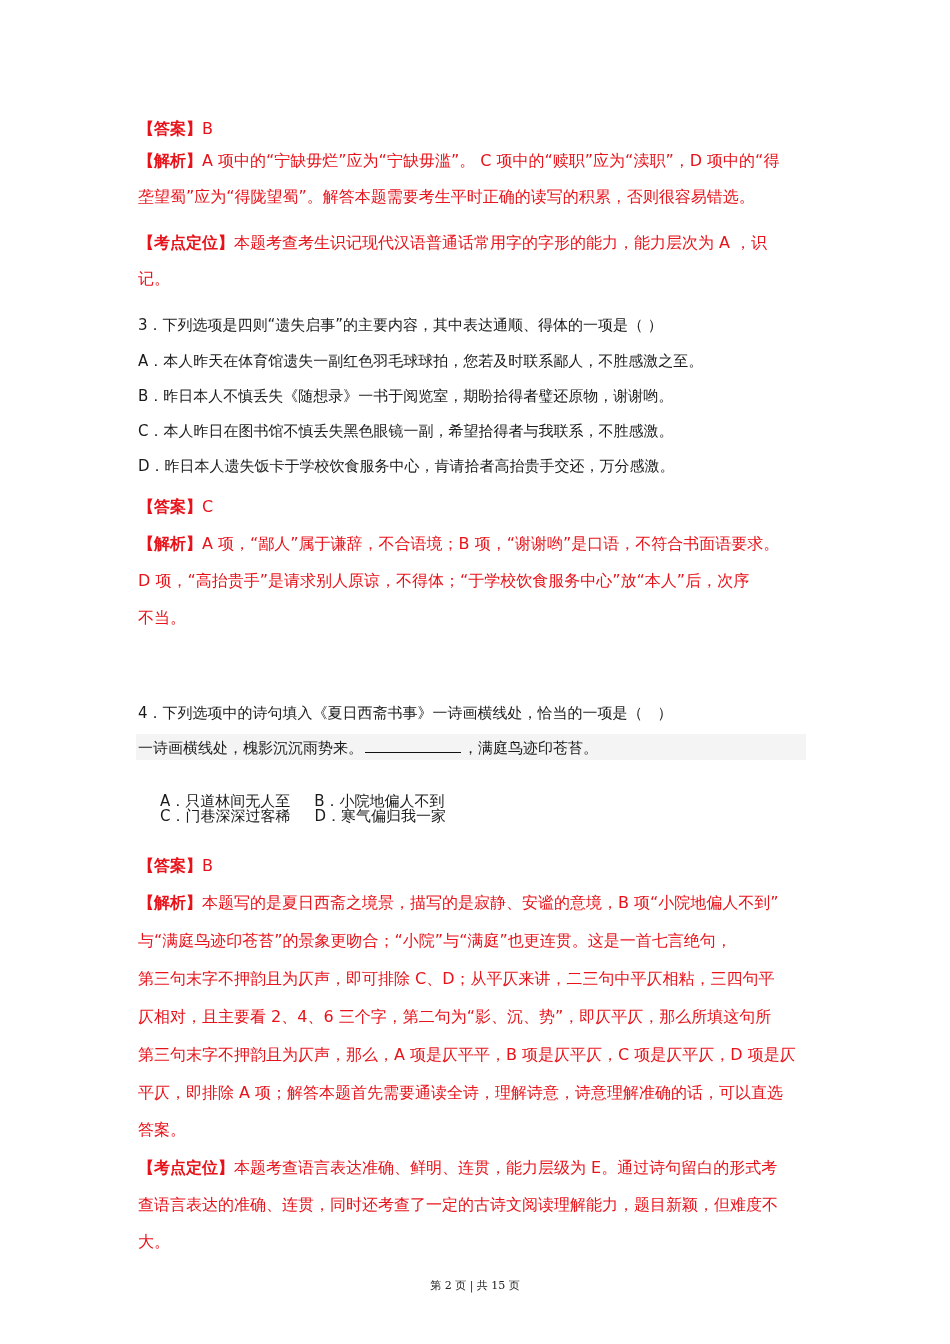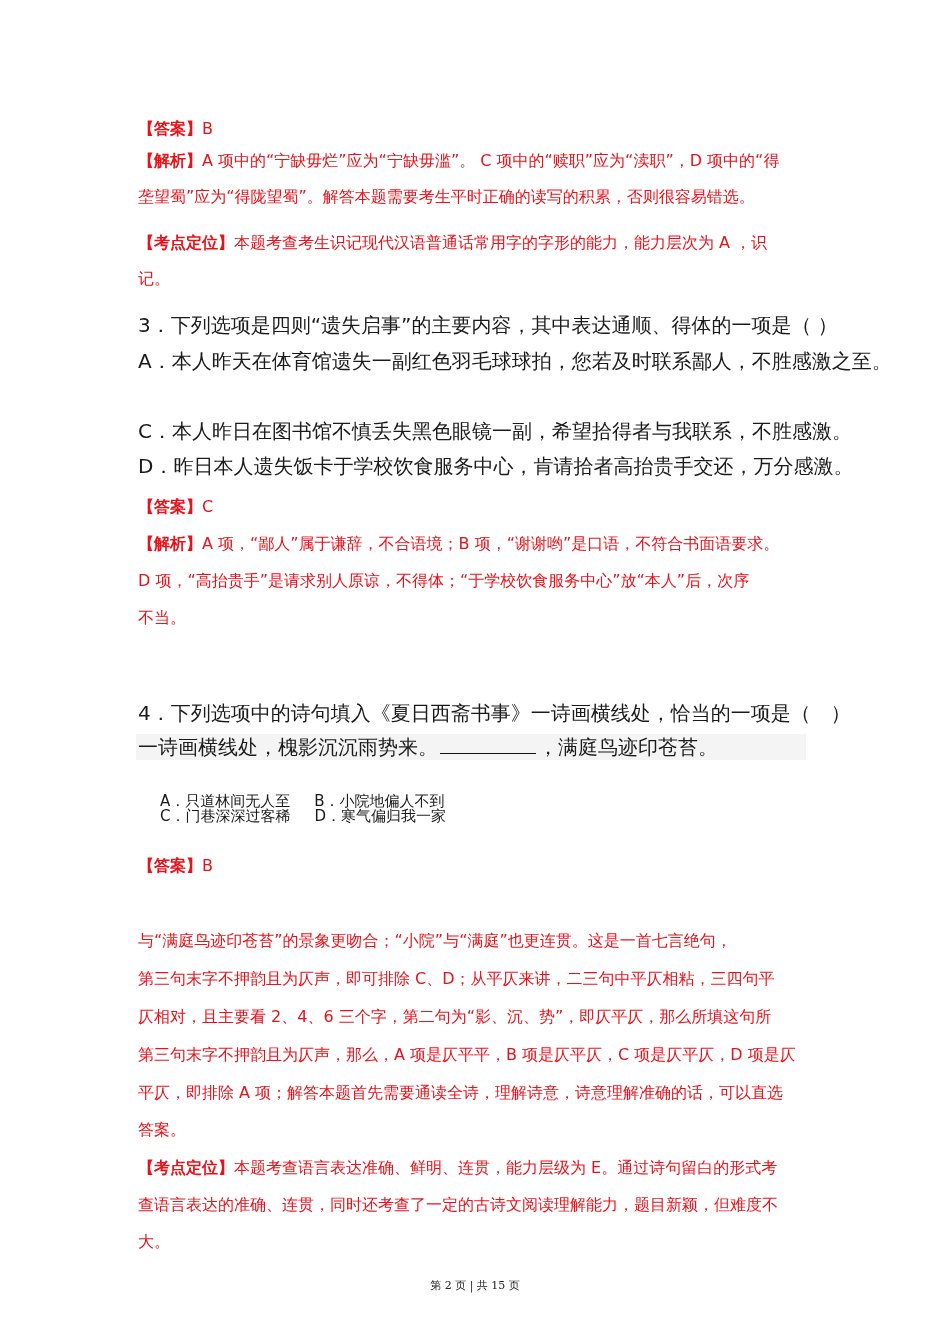--- a/index.html
+++ b/index.html
@@ -3,21 +3,21 @@
   <meta charset="utf-8">
   <style>
     html, body { margin: 0; padding: 0; background: #ffffff; }
     body {
       width: 950px; height: 1344px; position: relative; overflow: hidden;
       font-family: "DejaVu Sans", "Liberation Sans", sans-serif;
     }
     .page { position: absolute; left: 0; top: 0; width: 950px; height: 1336px; }
     .line { position: absolute; left: 138px; white-space: nowrap; font-size: 16px; line-height: 22px; }
     .red { color: #e8121a; }
-    .black { color: #1a1a1a; font-size: 20px; }
+    .black { color: #1a1a1a; font-size: 15px; }
     .tag { font-weight: bold; color: #e8121a; }
     .poem-row { position: absolute; left: 136px; top: 734px; width: 670px; height: 26px; background: #f4f4f4; }
     .blank { display: inline-block; width: 96px; border-bottom: 1.5px solid #111; height: 16px; vertical-align: baseline; margin: 0 2px; }
     .footer { position: absolute; left: 0; width: 950px; top: 1278px; text-align: center; font-size: 11px; color: #222;
       font-family: "DejaVu Serif", "Liberation Serif", serif; }
     .opts { position: absolute; left: 160px; white-space: nowrap; font-size: 15px; color: #1a1a1a; }
     .opts span.gap { display: inline-block; width: 24px; }
   </style>
 </head>
 <body>
@@ -31,20 +31,21 @@
     <span class="tag">【解析】</span><span>A 项中的“宁缺毋烂”应为“宁缺毋滥”。 C 项中的“赎职”应为“渎职”，D 项中的“得</span>
   </div>
   <div class="line red" style="top:186px;">垄望蜀”应为“得陇望蜀”。解答本题需要考生平时正确的读写的积累，否则很容易错选。</div>
   <div class="line red" style="top:232px;">
     <span class="tag">【考点定位】</span><span>本题考查考生识记现代汉语普通话常用字的字形的能力，能力层次为 A ，识</span>
   </div>
   <div class="line red" style="top:268px;">记。</div>
 
   <div class="line black" style="top:314px;">3．下列选项是四则“遗失启事”的主要内容，其中表达通顺、得体的一项是（ ）</div>
   <div class="line black" style="top:350px;">A．本人昨天在体育馆遗失一副红色羽毛球球拍，您若及时联系鄙人，不胜感激之至。</div>
+  <div class="line black" style="top:385px;">B．昨日本人不慎丢失《随想录》一书于阅览室，期盼拾得者璧还原物，谢谢哟。</div>
   <div class="line black" style="top:420px;">C．本人昨日在图书馆不慎丢失黑色眼镜一副，希望拾得者与我联系，不胜感激。</div>
   <div class="line black" style="top:455px;">D．昨日本人遗失饭卡于学校饮食服务中心，肯请拾者高抬贵手交还，万分感激。</div>
 
   <div class="line red" style="top:496px;">
     <span class="tag">【答案】</span><span>C</span>
   </div>
   <div class="line red" style="top:533px;">
     <span class="tag">【解析】</span><span>A 项，“鄙人”属于谦辞，不合语境；B 项，“谢谢哟”是口语，不符合书面语要求。</span>
   </div>
   <div class="line red" style="top:570px;">D 项，“高抬贵手”是请求别人原谅，不得体；“于学校饮食服务中心”放“本人”后，次序</div>
@@ -58,20 +59,23 @@
   <div class="opts" style="top:792px;">
     <span>A．只道林间无人至</span><span class="gap"></span><span>B．小院地偏人不到</span>
   </div>
   <div class="opts" style="top:807px;">
     <span>C．门巷深深过客稀</span><span class="gap"></span><span>D．寒气偏归我一家</span>
   </div>
 
   <div class="line red" style="top:855px;">
     <span class="tag">【答案】</span><span>B</span>
   </div>
+  <div class="line red" style="top:892px;">
+    <span class="tag">【解析】</span><span>本题写的是夏日西斋之境景，描写的是寂静、安谧的意境，B 项“小院地偏人不到”</span>
+  </div>
   <div class="line red" style="top:930px;">与“满庭鸟迹印苍苔”的景象更吻合；“小院”与“满庭”也更连贯。这是一首七言绝句，</div>
   <div class="line red" style="top:968px;">第三句末字不押韵且为仄声，即可排除 C、D；从平仄来讲，二三句中平仄相粘，三四句平</div>
   <div class="line red" style="top:1006px;">仄相对，且主要看 2、4、6 三个字，第二句为“影、沉、势”，即仄平仄，那么所填这句所</div>
   <div class="line red" style="top:1044px;">第三句末字不押韵且为仄声，那么，A 项是仄平平，B 项是仄平仄，C 项是仄平仄，D 项是仄</div>
   <div class="line red" style="top:1082px;">平仄，即排除 A 项；解答本题首先需要通读全诗，理解诗意，诗意理解准确的话，可以直选</div>
   <div class="line red" style="top:1119px;">答案。</div>
   <div class="line red" style="top:1157px;">
     <span class="tag">【考点定位】</span><span>本题考查语言表达准确、鲜明、连贯，能力层级为 E。通过诗句留白的形式考</span>
   </div>
   <div class="line red" style="top:1194px;">查语言表达的准确、连贯，同时还考查了一定的古诗文阅读理解能力，题目新颖，但难度不</div>

